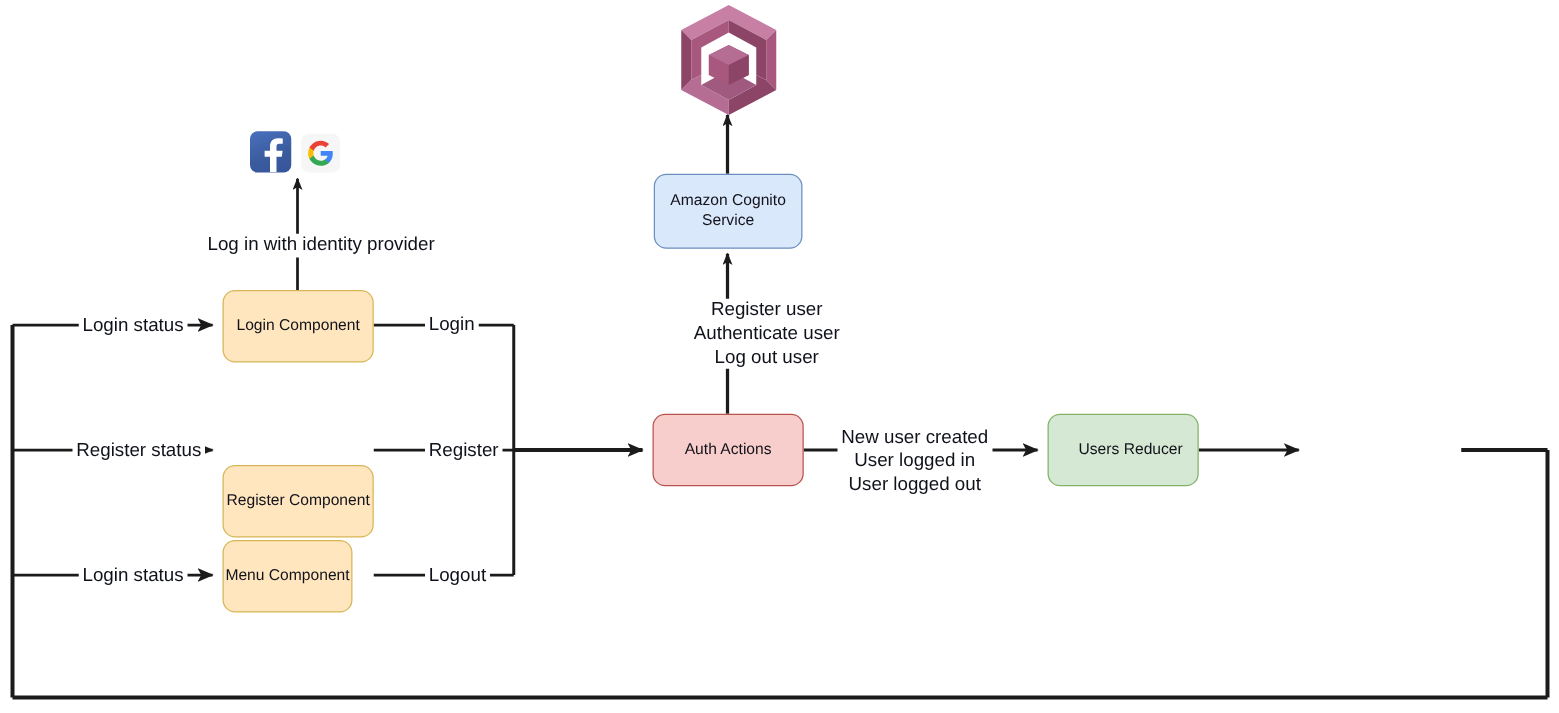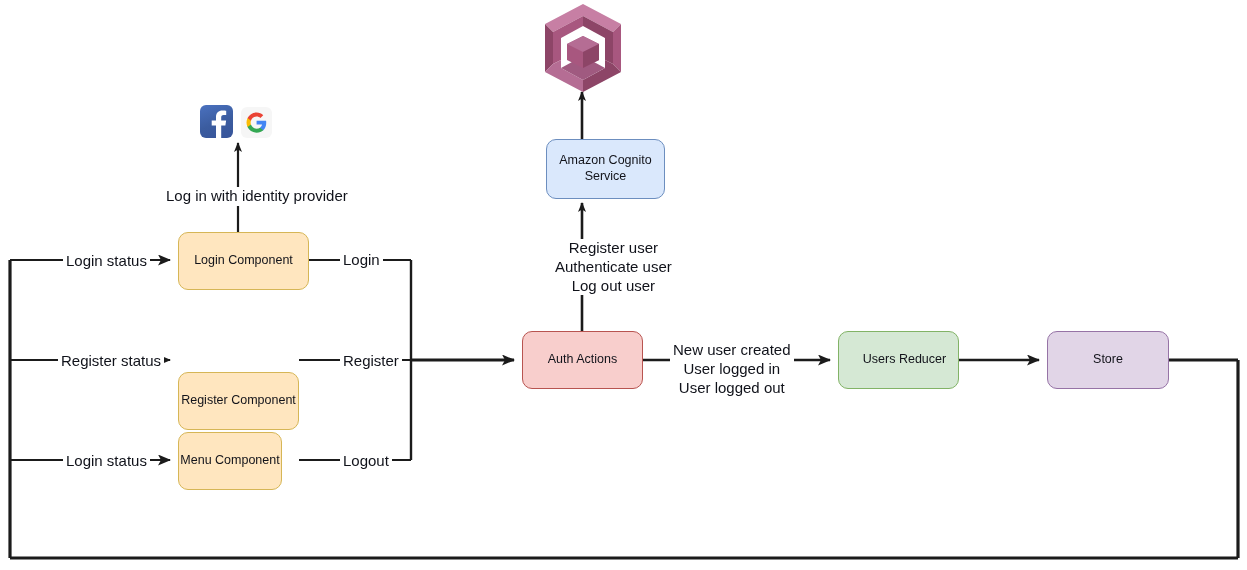--- a/index.html
+++ b/index.html
@@ -82,41 +82,38 @@
     <svg viewBox="0 0 31 31" width="31" height="31" xmlns="http://www.w3.org/2000/svg">
       <g transform="translate(5.5,5.5) scale(0.42)">
         <path fill="#4285F4" d="M47 24.5c0-1.6-.1-3.2-.4-4.7H24v9h13c-.6 3-2.3 5.6-4.9 7.3v6h7.9c4.6-4.3 7-10.5 7-17.6z"></path>
         <path fill="#34A853" d="M24 48c6.5 0 12-2.2 16-5.9l-7.9-6c-2.2 1.5-5 2.3-8.1 2.3-6.2 0-11.5-4.2-13.4-9.9H2.5v6.2C6.5 42.6 14.6 48 24 48z"></path>
         <path fill="#FBBC05" d="M10.6 28.5c-.5-1.5-.8-3-.8-4.5s.3-3 .8-4.5v-6.2H2.5C.9 16.5 0 20.1 0 24s.9 7.5 2.5 10.7l8.1-6.2z"></path>
         <path fill="#EA4335" d="M24 9.5c3.5 0 6.6 1.2 9.1 3.6l6.8-6.8C35.9 2.5 30.5 0 24 0 14.6 0 6.5 5.4 2.5 13.3l8.1 6.2C12.5 13.7 17.8 9.5 24 9.5z"></path>
       </g>
     </svg>
   </div>
 
-  <div class="node" style="left:178px;top:232px;width:131px;height:58px;background:#ffe6bf;border-color:#d6b656;">
+  <div class="node" style="left:178px;top:232px;width:121px;height:58px;background:#ffe6bf;border-color:#d6b656;">
     <span>Login Component</span>
   </div>
   <div class="node" style="left:178px;top:332px;width:121px;height:58px;background:#ffe6bf;border-color:#d6b656;margin-top:40px;">
     <span>Register Component</span>
   </div>
   <div class="node" style="left:178px;top:432px;width:104px;height:58px;background:#ffe6bf;border-color:#d6b656;">
     <span>Menu Component</span>
   </div>
-  <div class="node" style="left:546px;top:139px;width:119px;height:60px;background:#dae8fc;border-color:#6c8ebf;white-space:pre-line;">
+  <div class="node" style="left:523px;top:139px;width:119px;height:60px;background:#dae8fc;border-color:#6c8ebf;white-space:pre-line;">
     <span>Amazon Cognito
 Service</span>
   </div>
   <div class="node" style="left:522px;top:331px;width:121px;height:58px;background:#f8cecc;border-color:#b85450;">
     <span>Auth Actions</span>
   </div>
   <div class="node" style="left:838px;top:331px;width:121px;height:58px;background:#d5e8d4;border-color:#82b366;padding-left:12px;">
     <span>Users Reducer</span>
-  </div>
-  <div class="node" style="left:1047px;top:331px;width:122px;height:58px;background:#e1d5e7;border-color:#9673a6;">
-    <span>Store</span>
   </div>
 
   <div class="edge-label" style="left:63px;top:252px;">Login status</div>
   <div class="edge-label" style="left:58px;top:352px;">Register status</div>
   <div class="edge-label" style="left:63px;top:452px;">Login status</div>
   <div class="edge-label" style="left:163px;top:187px;">Log in with identity provider</div>
   <div class="edge-label" style="left:340px;top:251px;">Login</div>
   <div class="edge-label" style="left:340px;top:352px;">Register</div>
   <div class="edge-label" style="left:340px;top:452px;">Logout</div>
   <div class="edge-label" style="left:552px;top:239px;">Register user

